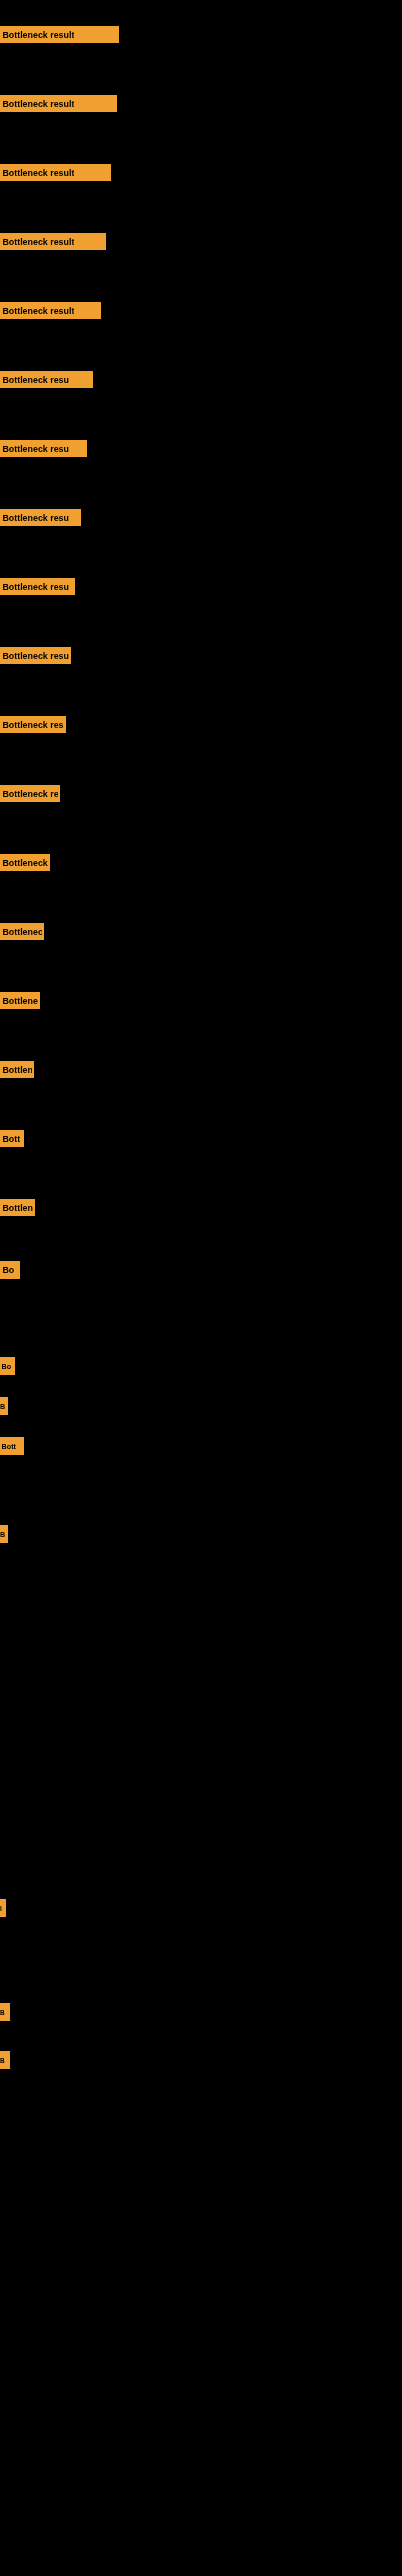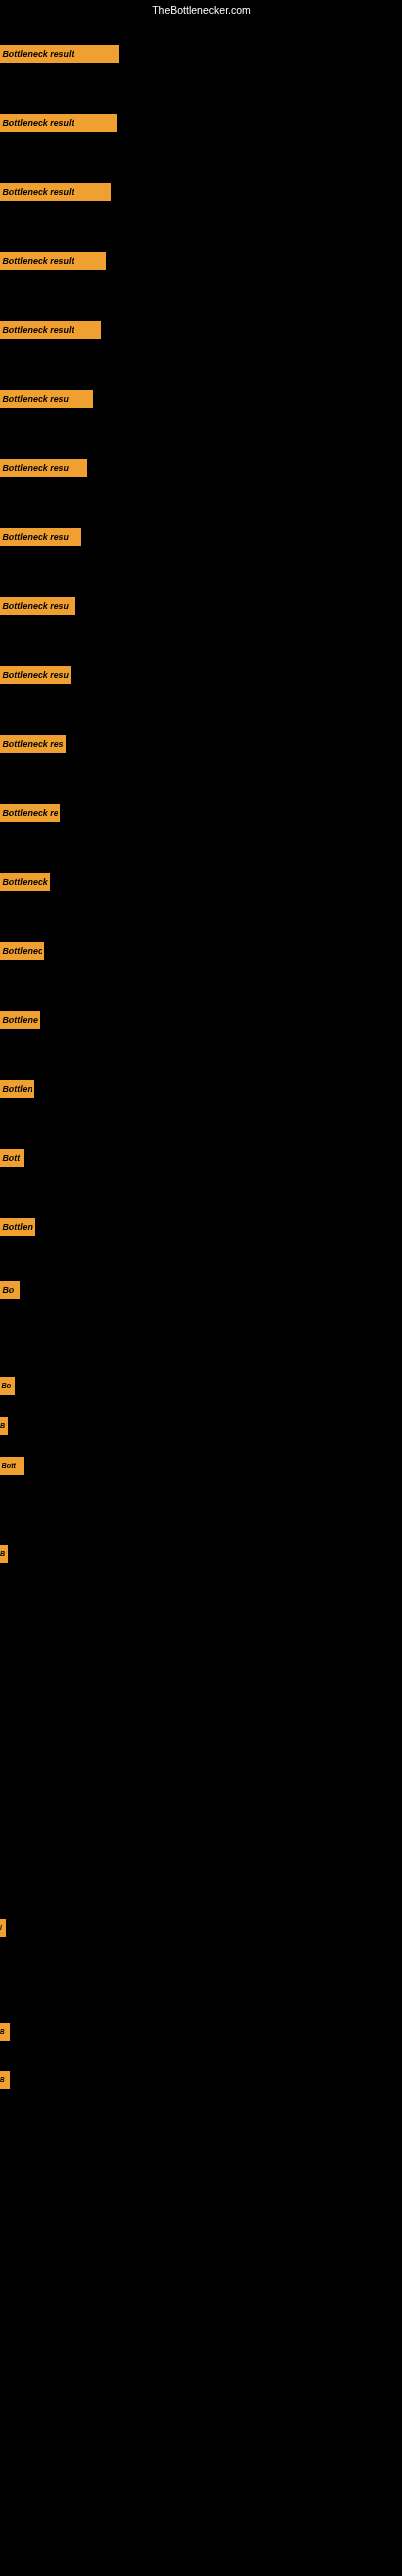--- a/index.html
+++ b/index.html
@@ -13,25 +13,22 @@
       width: 403px;
       min-height: 2576px;
       font-family: Arial, sans-serif;
       position: relative;
     }
   </style>
 </head>
 <body>
 
 <div>
-  <div style="text-align:center; padding: 2.4px 0; background: #000;">
-    <span style="color:#fff; font-size:10.5px; font-family: Arial, sans-serif;">TheBottlenecker.com</span>
-  </div>
 
-  <div style="position: relative; width: 371px; font-style: italic;">
+  <div style="position: relative; width: 371px;">
 
     <div style="height: 69px; position: relative; display: flex; align-items: center;">
       <div style="background-color: #f0a030; height: 17.7px; width: 119px; display: flex; align-items: center; padding: 0 2.4px;">
         <span style="font-size: 8.9px; font-weight: bold; color: #000; white-space: nowrap; overflow: hidden;">Bottleneck result</span>
       </div>
     </div>
 
     <div style="height: 69px; position: relative; display: flex; align-items: center;">
       <div style="background-color: #f0a030; height: 17.7px; width: 117px; display: flex; align-items: center; padding: 0 2.4px;">
         <span style="font-size: 8.9px; font-weight: bold; color: #000; white-space: nowrap; overflow: hidden;">Bottleneck result</span>

